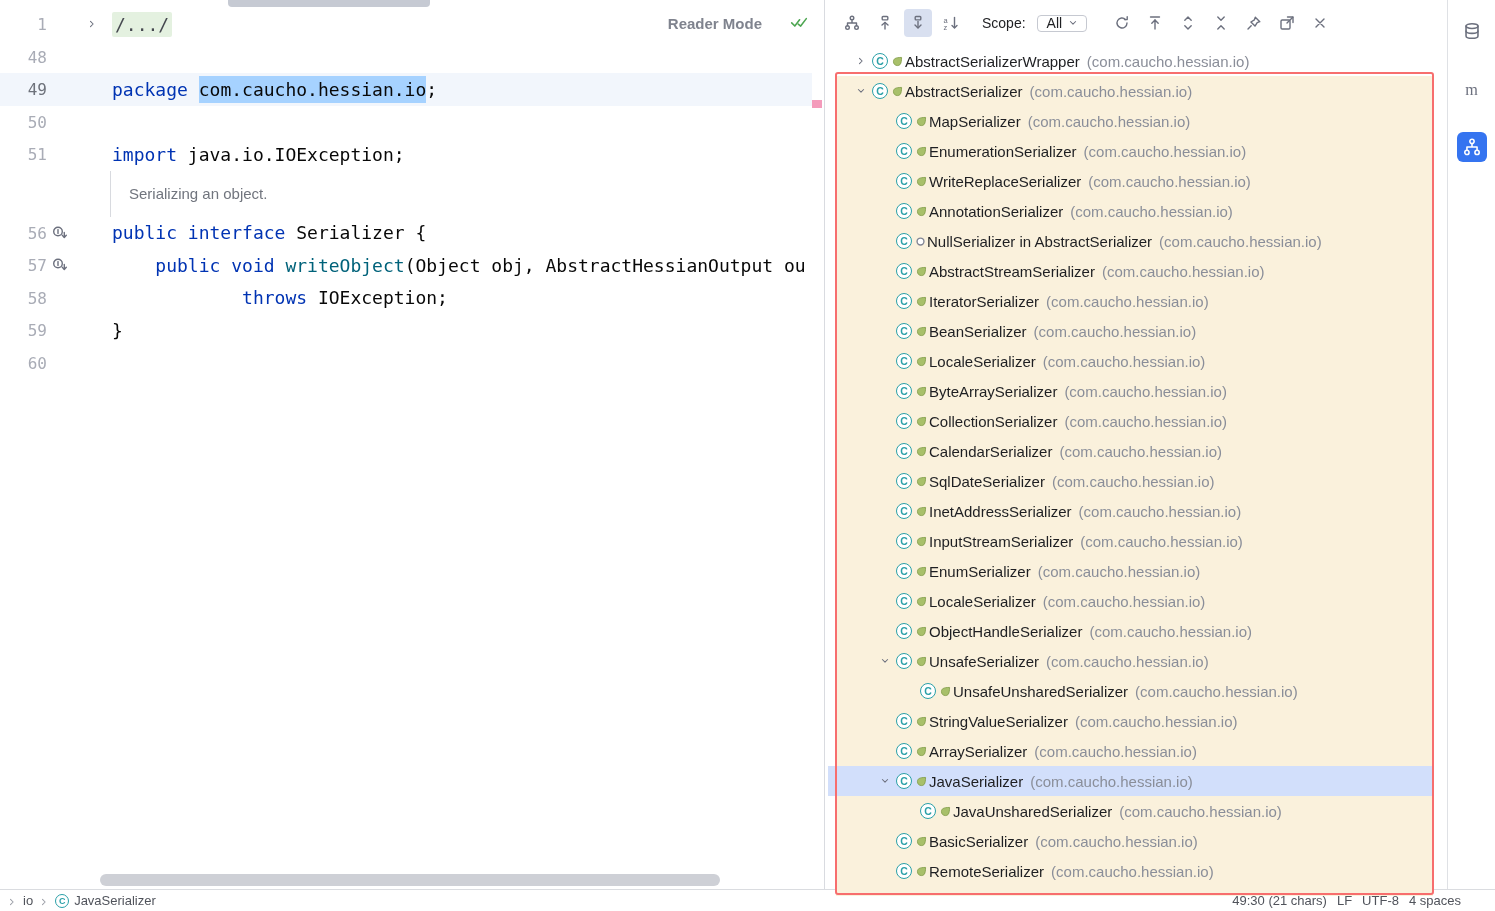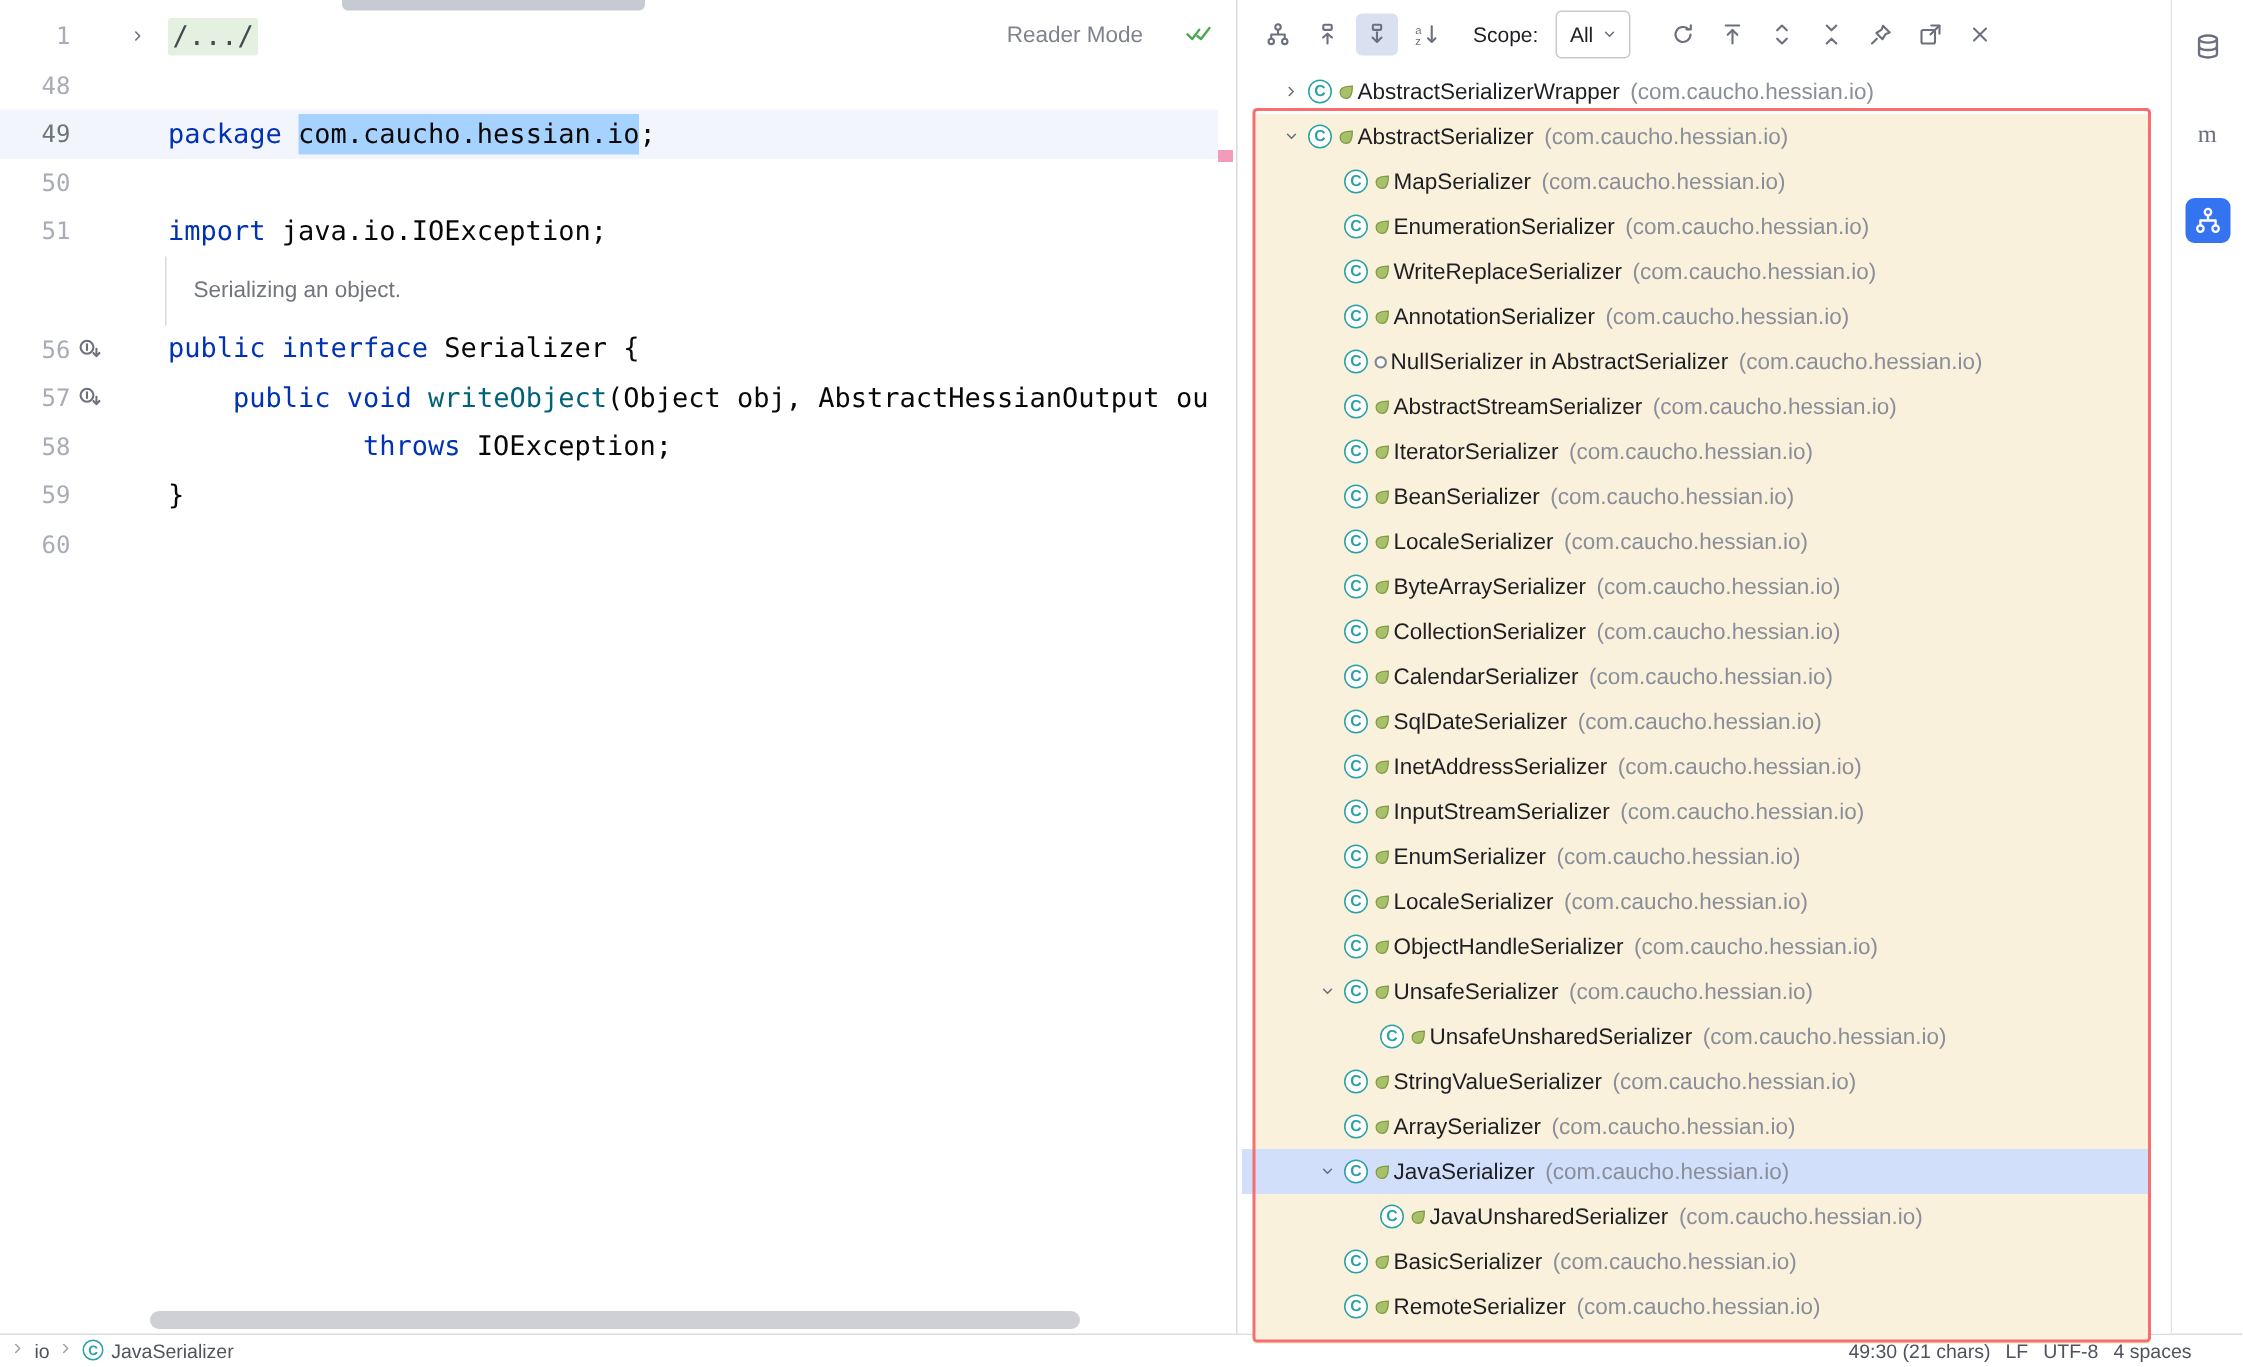--- a/index.html
+++ b/index.html
@@ -7,21 +7,21 @@
   body {
     width:1495px; height:911px; overflow:hidden; background:#fff;
     font-family:"Liberation Sans", sans-serif; color:#1E1F22;
   }
   .app { display:flex; height:889px; }
 
   
   .editor-pane { width:822px; position:relative; background:#fff; flex:none; }
   .topbar { position:absolute; top:0; left:228px; width:202px; height:7px;
             background:#C6CAD3; border-radius:0 0 4px 4px; }
-  .reader { position:absolute; top:15px; right:60px; color:#7F838E; font-size:15px; }
+  .reader { position:absolute; top:15px; right:60px; color:#7F838E; font-size:15px;font-weight:bold; }
   .checks { position:absolute; top:13px; right:14px; color:#4DA651; }
   .code { position:absolute; top:8px; left:0; right:10px; }
   .line { position:relative; display:flex; align-items:center; height:32.5px;
           font-family:"DejaVu Sans Mono", monospace; font-size:18px; white-space:pre; }
   .line.current { background:#F2F6FC;align-items:center; }
   .gutter { position:relative; width:110px; height:100%; flex:none; }
   .lnum { position:absolute; left:0; top:50%; transform:translateY(-50%);
           width:47px; text-align:right; font-size:16px; color:#A9ACB6;
           font-family:"DejaVu Sans Mono", monospace; }
   .lnum.cur { color:#6E727B; }
@@ -46,21 +46,21 @@
   .divider::after { content:''; position:absolute; left:2px; top:0; bottom:0; width:1px; background:#D9DBE0; }
 
   
   .hier-pane { width:619px; flex:none; position:relative; background:#fff; z-index:2; }
   .htoolbar { height:46px; display:flex; align-items:center; padding:0 10px; gap:5px; }
   .tbtn { width:28px; height:28px; border:none; background:transparent; border-radius:4px;
           color:#6C707E; display:flex; align-items:center; justify-content:center; padding:0; }
   .tbtn.active { background:#D9E0F0; }
   .tbtn.gsep { margin-left:16px; }
   .scope-label { margin-left:12px; font-size:14px; color:#1E1F22; }
-  .scope-select { margin-left:6px; height:32px; border:1px solid #C6C9D1; border-radius:4px;
+  .scope-select { margin-left:6px; height:17px; border:1px solid #C6C9D1; border-radius:4px;
                   display:flex; align-items:center; gap:5px; padding:0 7px 0 9px;
                   font-size:14px; color:#1E1F22; background:#fff; }
   .scope-select .ic { color:#6C707E; }
   .trow { height:30px; display:flex; align-items:center; font-size:15px; }
   .trow.selected { background:#D2DFFB; margin-left:-8px; }
   .chev { width:22px; flex:none; display:flex; justify-content:center; color:#6C707E; }
   .cicon { width:16px; height:16px; border-radius:50%; border:1.5px solid #2AA0A8;
            color:#2AA0A8; font-size:10.5px; font-weight:bold; display:flex; flex:none;
            align-items:center; justify-content:center; background:#fff; }
   .cicon-mini { width:14px; height:14px; border-radius:50%; border:1.2px solid #2AA0A8;
@@ -76,21 +76,21 @@
   
   .stripe { width:48px; flex:none; border-left:1px solid #DFE1E5; background:#fff;
             display:flex; flex-direction:column; align-items:center; padding-top:16px; gap:28px; }
   .sbtn { width:30px; height:30px; display:flex; align-items:center; justify-content:center;
           color:#6C707E; background:transparent; border:none; padding:0; }
   .sbtn.active { background:#3574F0; color:#fff; border-radius:6px; }
 
   
   .statusbar { height:22px; border-top:1px solid #DADCE0; display:flex; align-items:center;
                background:#fff; font-size:13px; color:#50535B; position:relative; }
-  .crumbs { display:flex; align-items:flex-start; gap:5px; padding-left:6px; }
+  .crumbs { display:flex; align-items:flex-end; gap:5px; padding-left:6px; }
   .crumb-ch { color:#9DA0A8; display:inline-flex; }
   .sb-right { margin-left:auto; display:flex; gap:10px; padding-right:34px; }
   .sb-item { white-space:nowrap; }
 
   .ic { display:inline-flex; align-items:center; justify-content:center; }
   .ic svg { display:block; }
 </style>
 </head>
 <body>
 

